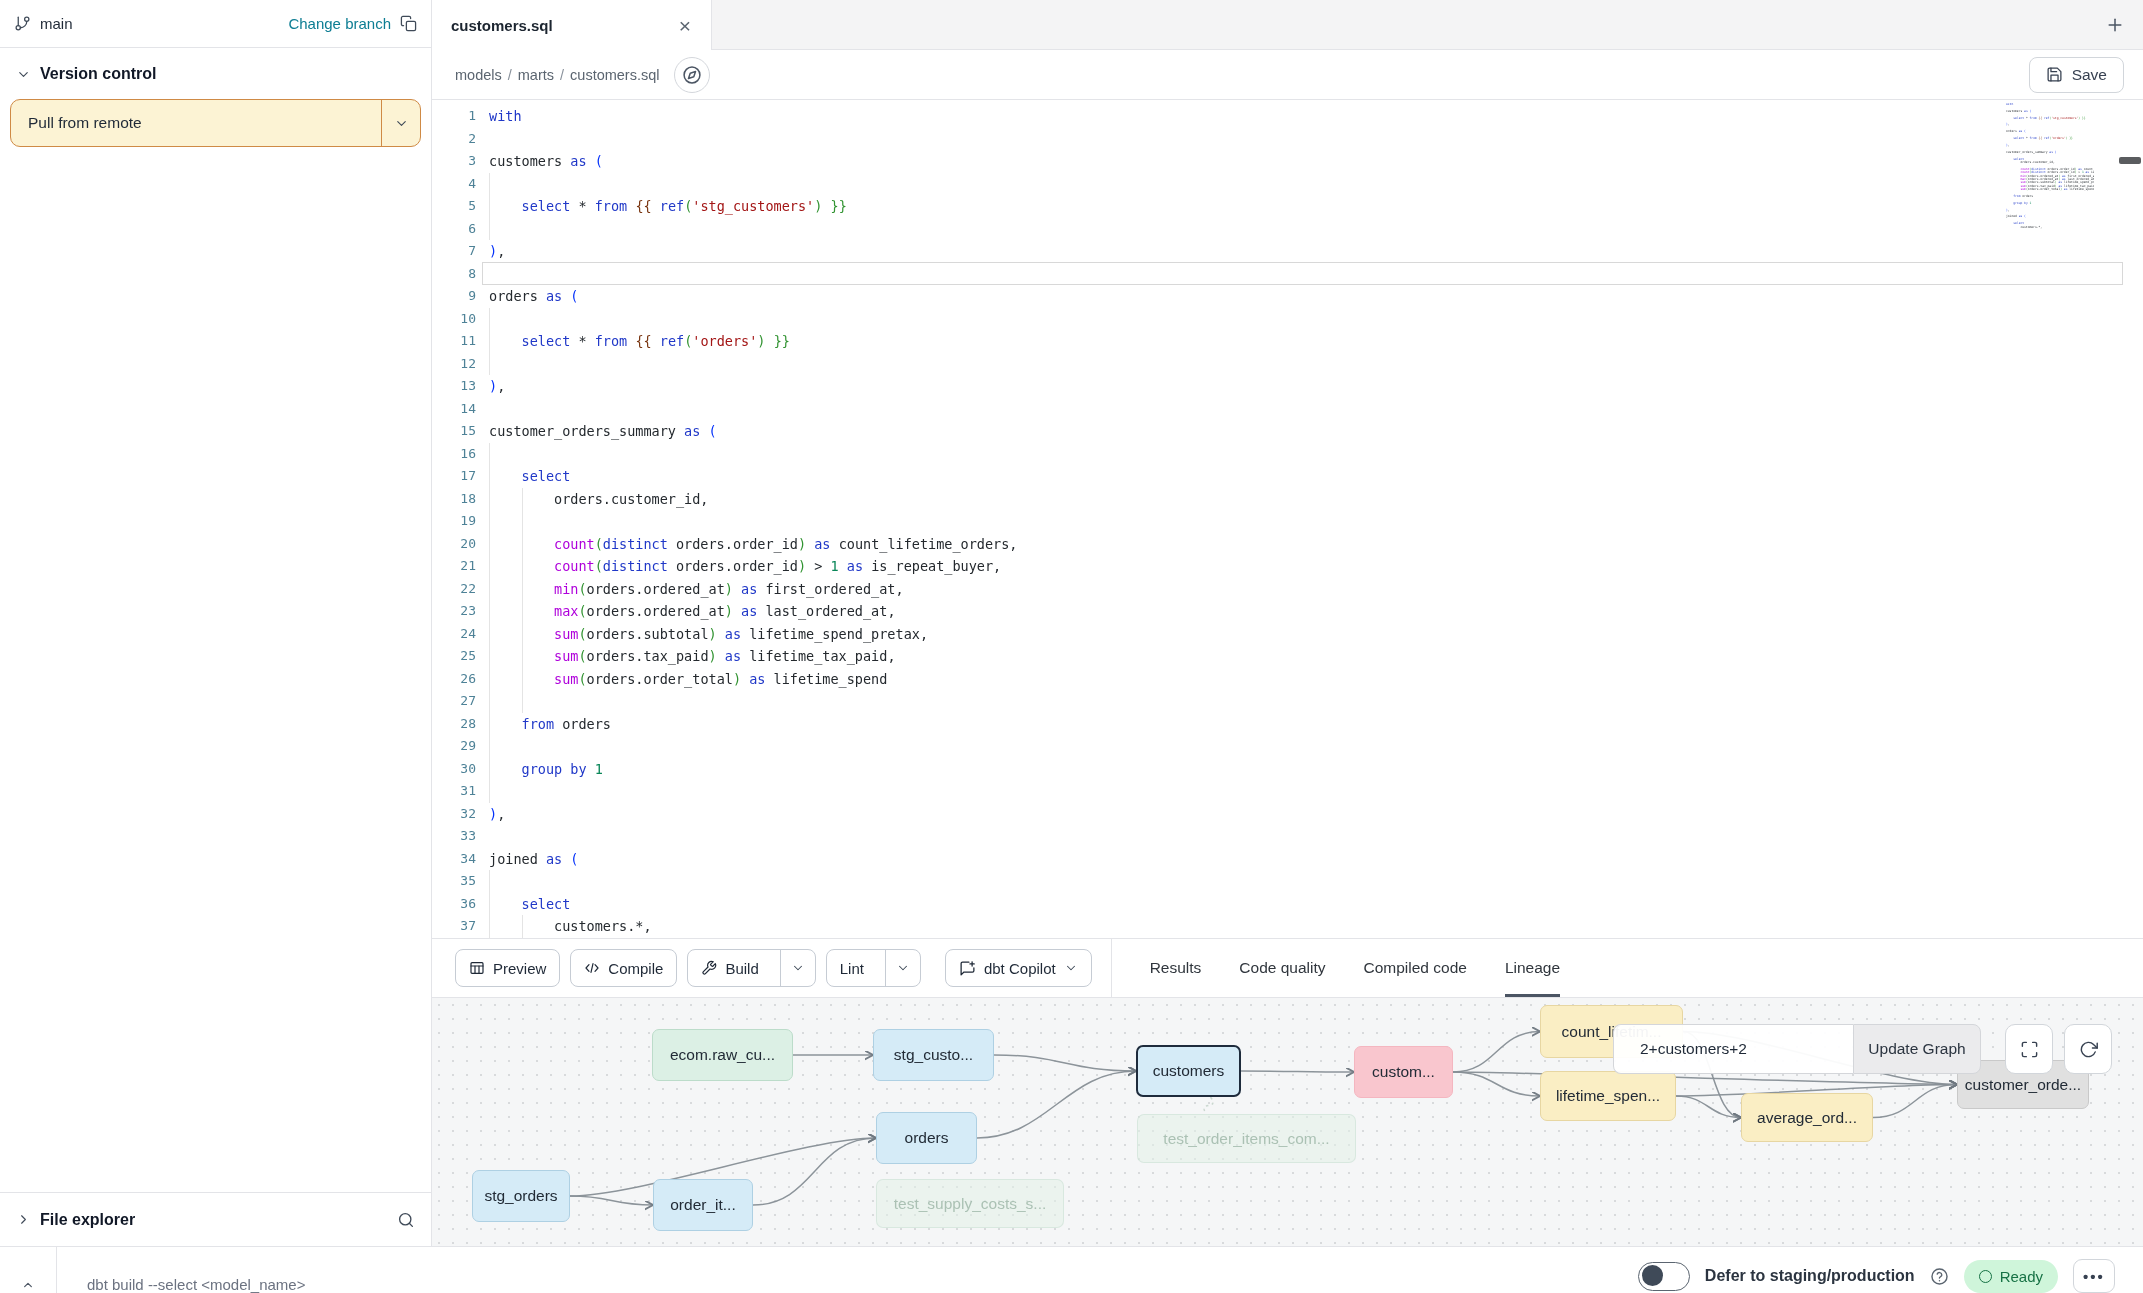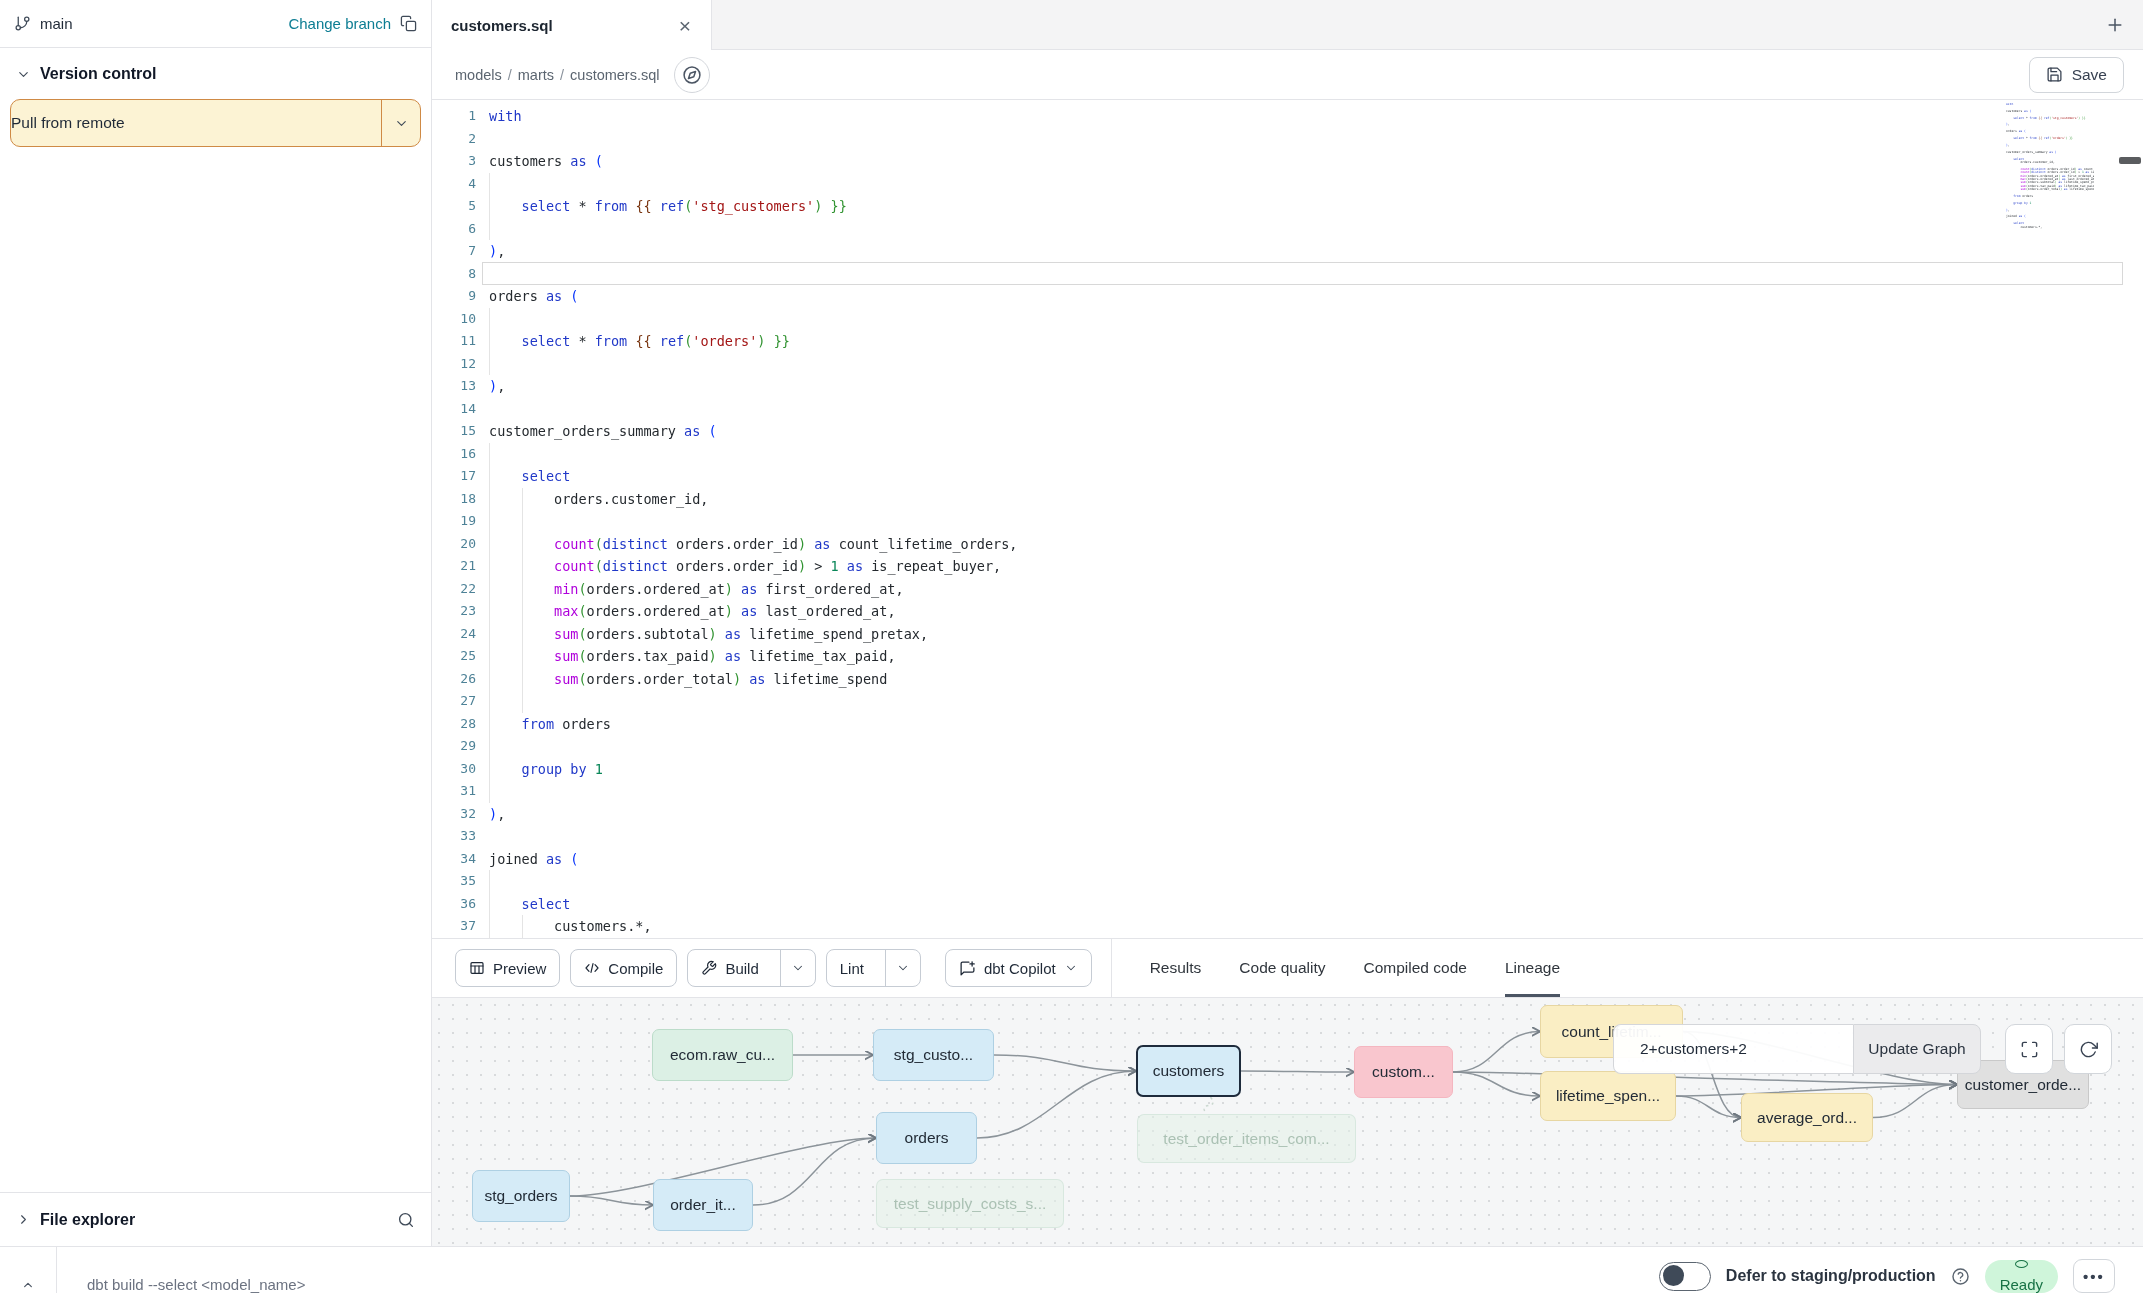--- a/index.html
+++ b/index.html
@@ -13,21 +13,21 @@
 
   
   #sidebar { width:432px; flex:none; border-right:1px solid #e3e4e8; display:flex; flex-direction:column; background:#fff; }
   .branch-row { height:48px; flex:none; border-bottom:1px solid #e3e4e8; display:flex; align-items:center; padding:0 14px; gap:9px; }
   .branch-name { font-size:15px; color:#1f2937; }
   .flex-fill { flex:1; }
   .change-branch { color:var(--accent); font-size:15px; cursor:pointer; text-decoration:none; }
   .icon-btn { color:#3f4a58; display:flex; align-items:center; justify-content:center; }
   .vc-header { display:flex; align-items:center; gap:9px; padding:17px 14px 10px 16px; font-size:16px; font-weight:700; color:#111827; cursor:pointer; }
   .pull-btn { margin:6px 10px 0 10px; height:48px; flex:none; background:var(--pull-bg); border:1.5px solid var(--pull-border); border-radius:10px; display:flex; align-items:stretch; cursor:pointer; overflow:hidden; }
-  .pull-label { flex:1; display:flex; align-items:center; padding-left:0; font-size:15.5px; color:#1f2937; }
+  .pull-label { flex:1; display:flex; align-items:center; padding-left:17px; font-size:15.5px; color:#1f2937; }
   .pull-divider { width:1.5px; background:var(--pull-border); }
   .pull-chev { width:38px; display:flex; align-items:center; justify-content:center; color:#3f4a58; }
   .fe-row { height:54px; flex:none; border-top:1px solid #e3e4e8; display:flex; align-items:center; gap:9px; padding:0 16px; font-size:16px; font-weight:700; color:#111827; cursor:pointer; }
 
   
   #main { flex:1; display:flex; flex-direction:column; min-width:0; }
   .tabbar { height:50px; flex:none; background:#f4f4f5; border-bottom:1px solid #e3e4e8; display:flex; position:relative; }
   .tab { width:280px; background:#fff; border-right:1px solid #e3e4e8; display:flex; align-items:center; padding:0 16px 0 19px; height:50px; cursor:pointer; }
   .tab-title { font-size:15px; font-weight:700; color:#1c2530; flex:1; }
   .tab-close { font-size:21px; color:#5b6570; line-height:1; padding:0 4px; cursor:pointer; }
@@ -95,21 +95,21 @@
   
   #statusbar { height:47px; flex:none; border-top:1px solid #e3e4e8; display:flex; align-items:flex-end; background:#fff; padding-right:28px; }
   .sb-collapse { width:56px; display:flex; justify-content:center; color:#4b5563; cursor:pointer; }
   .sb-div { width:1px; height:100%; background:#e3e4e8; margin-right:30px; }
   .sb-cmd { color:#6b7280; font-size:15px; flex:1; cursor:text; }
   .sb-right { display:flex; align-items:center; gap:15px; }
   .toggle { width:52px; height:29px; border:1.5px solid #5b6570; border-radius:16px; position:relative; background:#fff; cursor:pointer; flex:none; }
   .knob { position:absolute; left:3px; top:2.5px; width:21px; height:21px; border-radius:50%; background:#3f4a58; }
   .defer { font-size:16px; font-weight:700; color:#2b3440; }
   .help { color:#5b6570; display:flex; }
-  .ready { height:33px; border-radius:17px; background:var(--ready-bg); color:var(--ready-text); display:flex; align-items:center; gap:8px; padding:0 15px; font-size:15px; cursor:pointer;flex-direction:column; }
+  .ready { height:33px; border-radius:17px; background:var(--ready-bg); color:var(--ready-text); display:flex; align-items:center; gap:8px; padding:0 15px; font-size:15px; cursor:pointer; }
   .ring { width:13px; height:13px; border:1.6px solid currentColor; border-radius:50%; }
   .more { width:42px; height:34px; border:1px solid #d2d6db; border-radius:9px; display:flex; align-items:center; justify-content:center; color:#374151; font-weight:700; letter-spacing:2px; font-size:15px; cursor:pointer; background:#fff; }
 </style>
 </head>
 <body>
 
 <div id="app">
   <div id="top">
 
     <aside id="sidebar">

